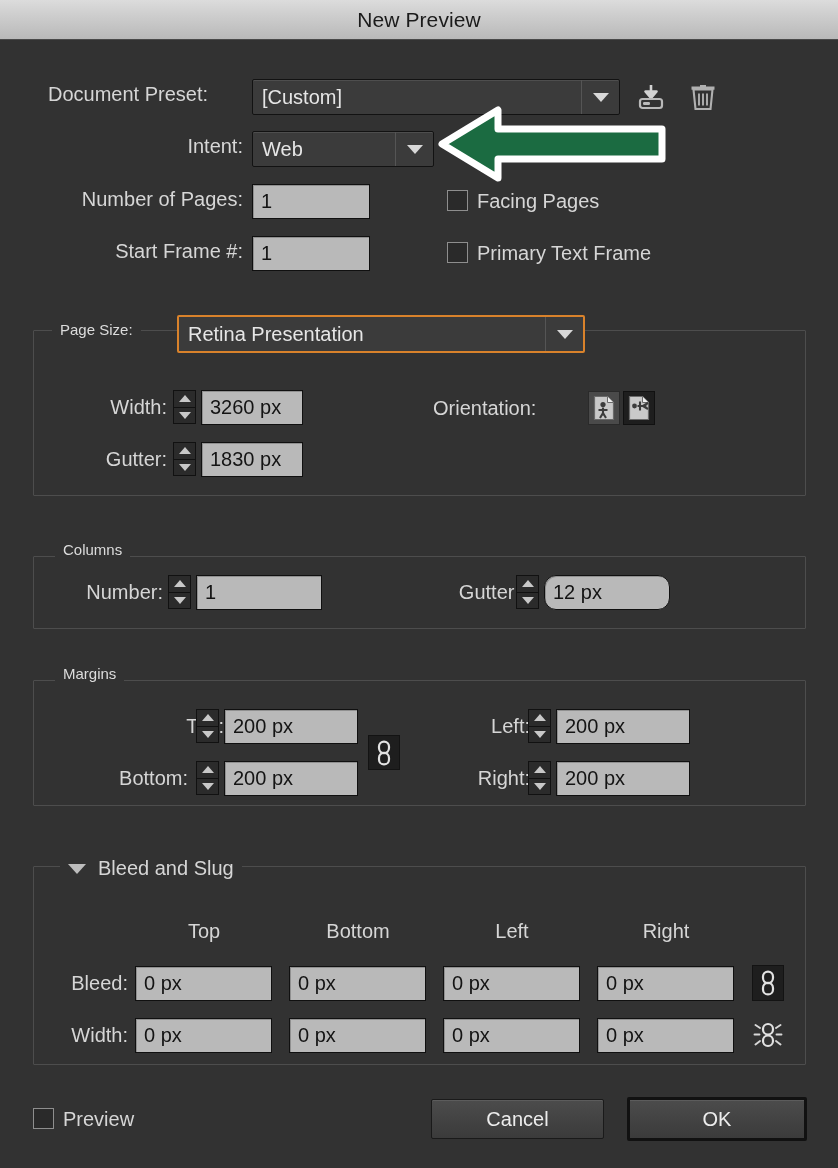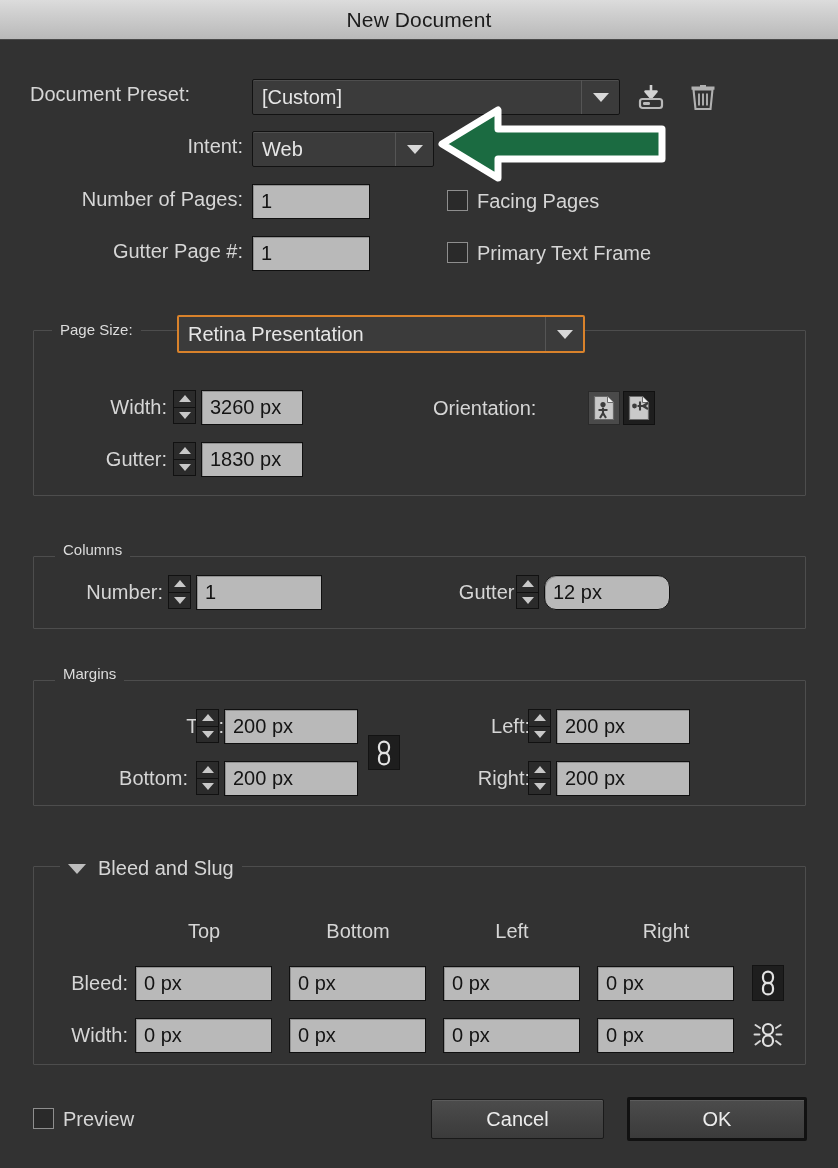--- a/index.html
+++ b/index.html
@@ -214,24 +214,24 @@
     width: 240px; height: 86px;
     pointer-events: none;
   }
 </style>
 </head>
 <body>
 
 <div id="dialog">
 
   <div class="titlebar">
-    <span class="title">New Document</span>
-  </div>
-
-  <div class="row" style="left:30px; top:83px; width:210px; justify-content:flex-start;">
+    <span class="title">New Preview</span>
+  </div>
+
+  <div class="row" style="left:23px; top:83px; width:210px; justify-content:center;">
     <span class="lbl">Document Preset:</span>
   </div>
 
   <div class="dd" style="left:252px; top:79px; width:368px; height:36px;">
     <span class="dd-text">[Custom]</span>
     <span class="dd-arrow">
         <i></i>
       </span>
   </div>
 
@@ -267,21 +267,21 @@
     <span class="lbl">Number of Pages:</span>
   </div>
   <div class="inp" style="left:252px; top:184px; width:118px; height:35px;">1</div>
 
   <div class="cbx" style="left:447px; top:190px;"></div>
   <div class="row" style="left:477px; top:189px; height:24px;">
     <span class="lbl">Facing Pages</span>
   </div>
 
   <div class="row" style="left:33px; top:240px; width:210px; justify-content:flex-end;">
-    <span class="lbl">Gutter Page #:</span>
+    <span class="lbl">Start Frame #:</span>
   </div>
   <div class="inp" style="left:252px; top:236px; width:118px; height:35px;">1</div>
 
   <div class="cbx" style="left:447px; top:242px;"></div>
   <div class="row" style="left:477px; top:241px; height:24px;">
     <span class="lbl">Primary Text Frame</span>
   </div>
 
   <div class="group" style="left:33px; top:330px; width:773px; height:166px;"></div>
 

